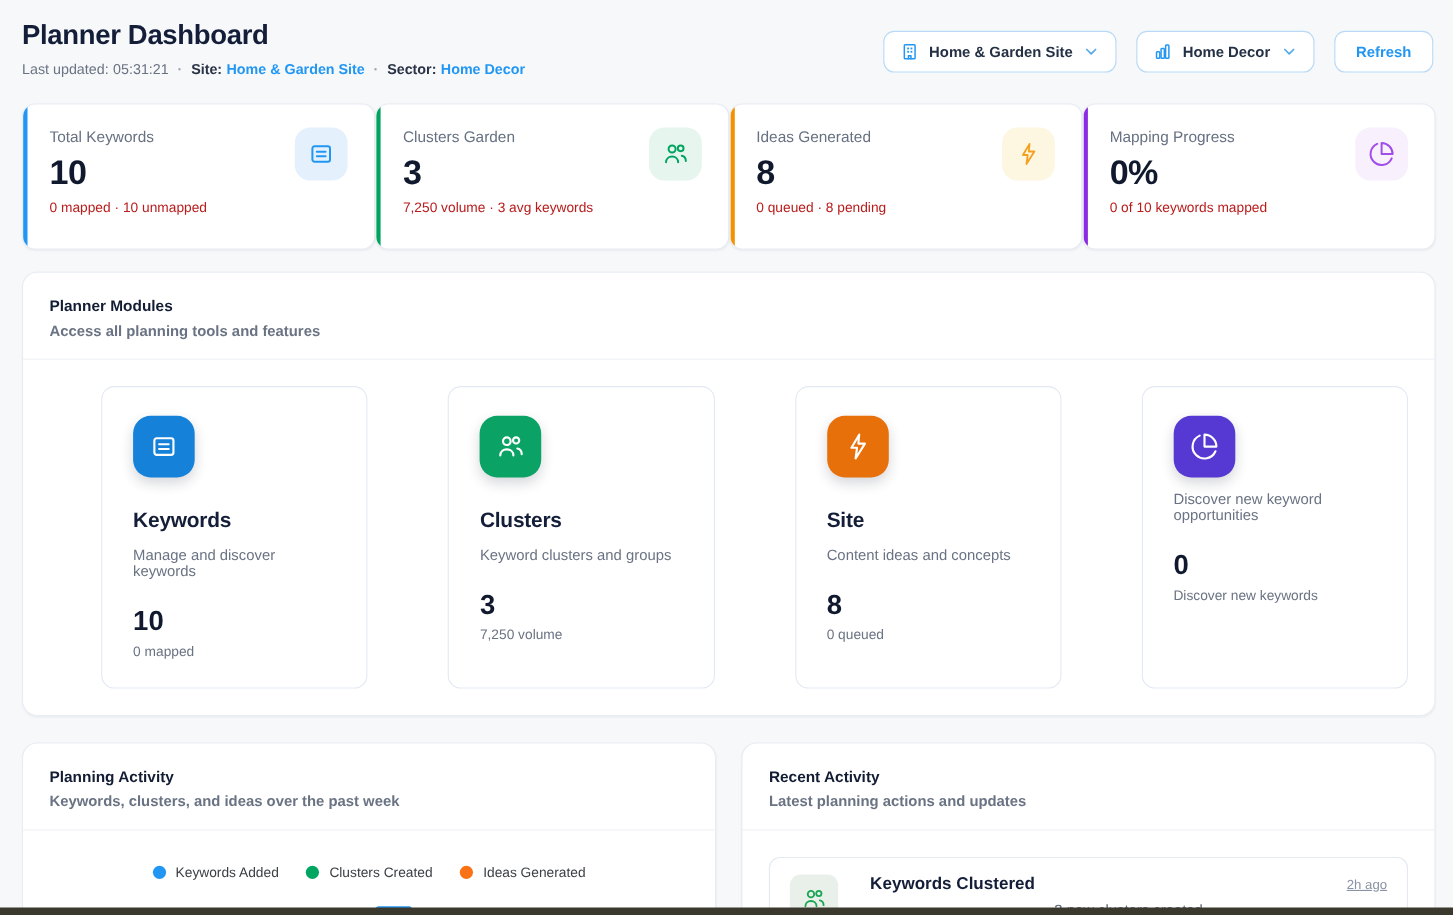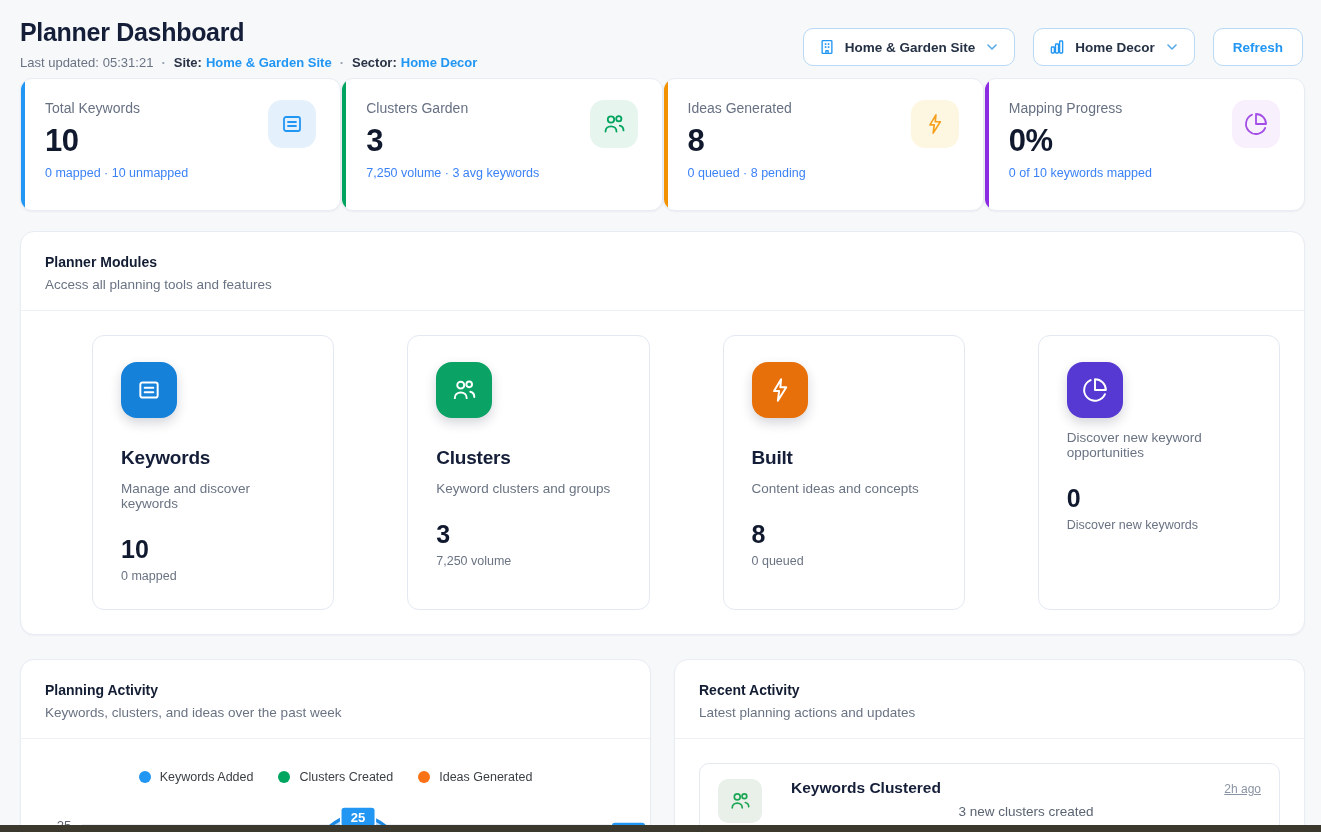--- a/index.html
+++ b/index.html
@@ -22,48 +22,48 @@
   .controls { display:flex; gap:18px; margin-top:10px; margin-right:2px; }
   .select-btn, .refresh-btn {
     height:38px; background:#fff; border:1px solid #b9d9f6; border-radius:10px;
     display:inline-flex; align-items:center; gap:9px; padding:0 14px;
     font-size:13.5px; font-weight:700; color:#243044; cursor:pointer;
   }
   .refresh-btn { color:#2196f3; padding:0 19px; }
   .select-btn svg.lead { flex:0 0 auto; }
 
   
-  .stats-grid { display:grid; grid-template-columns:repeat(4,1fr); margin-top:8px; }
+  .stats-grid { display:grid; grid-template-columns:repeat(4,1fr); margin-top:24px; }
   .stat-card {
     background:#fff; border:1px solid #e8ecf3; border-radius:12px;
     min-height:133px; padding:21px 24px; position:relative; overflow:hidden;
     box-shadow:0 1px 2px rgba(16,24,40,.05);
   }
   .stat-card::before { content:""; position:absolute; left:0; top:0; bottom:0; width:4px; }
   .stat-card.acc-blue::before   { background:#2196f3; }
   .stat-card.acc-green::before  { background:#00a45f; }
   .stat-card.acc-orange::before { background:#f39200; }
   .stat-card.acc-purple::before { background:#8b2be2; }
   .stat-label { font-size:14px; color:#677182; font-weight:500; }
   .stat-value { font-size:31px; font-weight:800; color:#10192e; margin-top:7px; letter-spacing:-0.5px; }
-  .stat-sub   { font-size:12.5px; color:#3b82f6; margin-top:7px; }
+  .stat-sub   { font-size:12.5px; color:#b91c1c; margin-top:7px; }
   .stat-chip {
     position:absolute; top:21px; right:24px; width:48px; height:48px; border-radius:14px;
     display:flex; align-items:center; justify-content:center;
   }
   .chip-blue   { background:#e4f0fc; }
   .chip-green  { background:#e6f6ee; }
   .chip-cream  { background:#fdf6e1; }
   .chip-purple { background:#f8f0fd; }
 
   
   .panel { background:#fff; border:1px solid #e8ecf3; border-radius:14px; box-shadow:0 1px 2px rgba(16,24,40,.04); }
   .panel-header { padding:22px 24px 18px; border-bottom:1px solid #eef1f6; }
   .panel-title { font-size:14px; font-weight:700; color:#121c33; }
-  .panel-sub { font-size:13.5px; color:#6a7383; margin-top:7px; }
+  .panel-sub { font-size:13.5px; color:#6a7383; margin-top:7px;font-weight:bold; }
 
   .modules-panel { margin-top:20px; }
   .modules-grid { display:grid; grid-template-columns:repeat(4,1fr); gap:26px; padding:24px; }
   .module-card {
     background:#fff; border:1px solid #e3e9f2; border-radius:12px; padding:26px 28px;
     min-height:238px; cursor:pointer;margin-left:47px;
   }
   .module-icon {
     width:56px; height:56px; border-radius:16px; display:flex; align-items:center; justify-content:center;
     box-shadow:0 5px 12px rgba(20,30,56,.18);
@@ -247,21 +247,21 @@
         <div class="module-value">3</div>
         <div class="module-sub">7,250 volume</div>
       </div>
 
       <div class="module-card">
         <div class="module-icon mi-orange">
           <svg width="26" height="26" viewBox="0 0 24 24" fill="none" stroke="#ffffff" stroke-width="1.8" stroke-linecap="round" stroke-linejoin="round">
             <path d="M13 2 L6.5 13 H11.2 L10 22 L17.8 9.5 H12.3 Z"></path>
           </svg>
         </div>
-        <div class="module-title">Built</div>
+        <div class="module-title">Site</div>
         <div class="module-desc">Content ideas and concepts</div>
         <div class="module-value">8</div>
         <div class="module-sub">0 queued</div>
       </div>
 
       <div class="module-card">
         <div class="module-icon mi-purple">
           <svg width="26" height="26" viewBox="0 0 24 24" fill="none" stroke="#ffffff" stroke-width="1.8" stroke-linecap="round" stroke-linejoin="round">
             <path d="M21.2 15.9 A10 10 0 1 1 8 2.8"></path>
               <path d="M22 12 A10 10 0 0 0 12 2 v10 z"></path>

